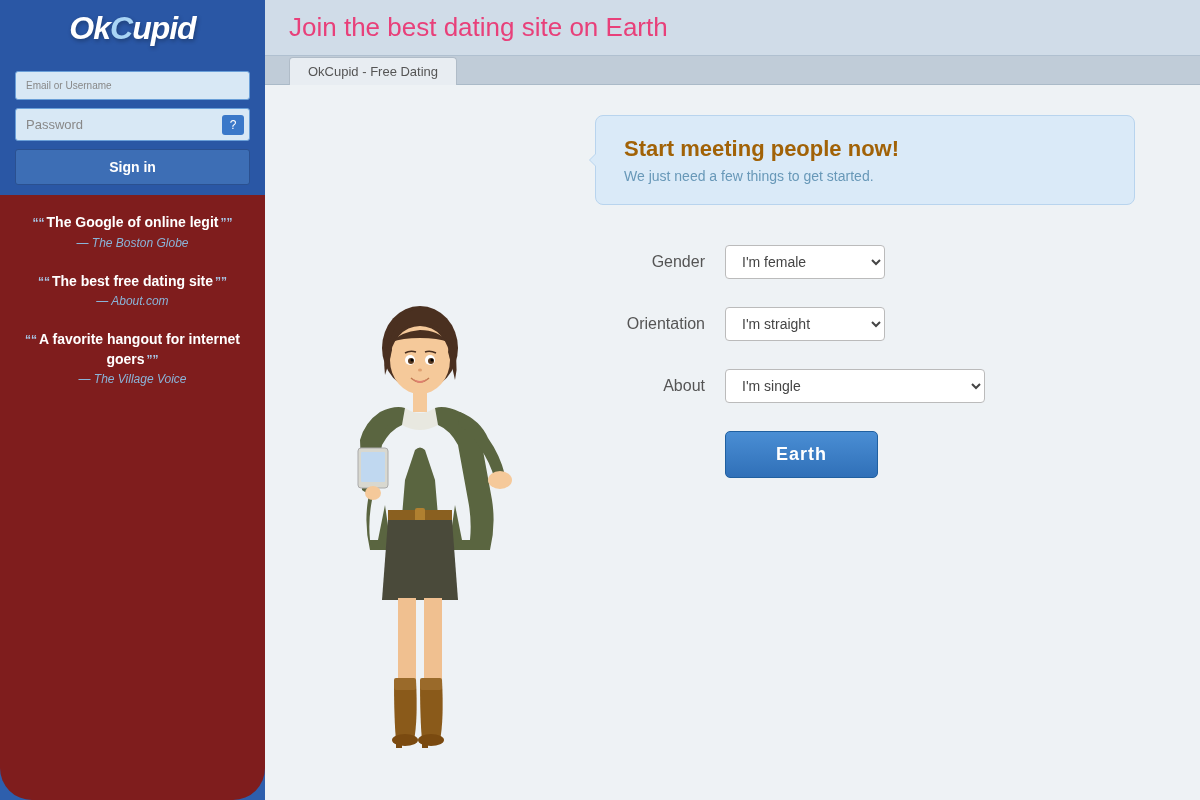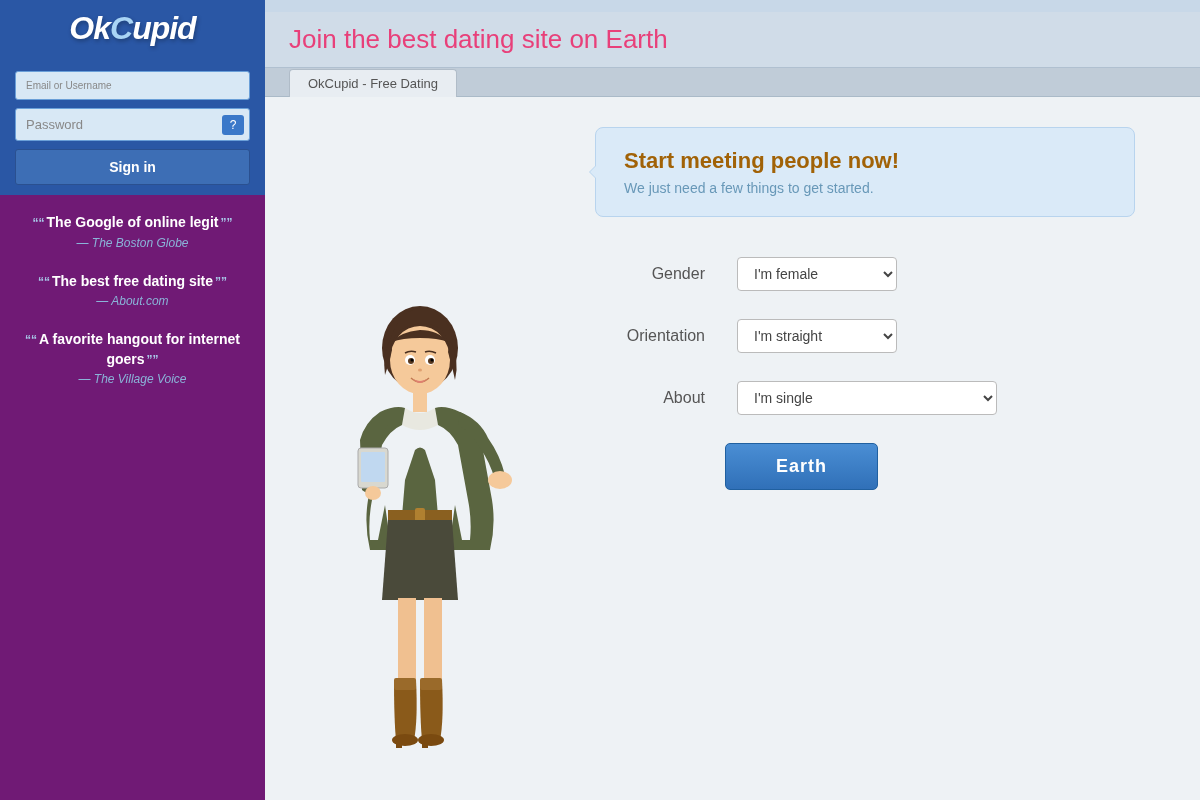--- a/index.html
+++ b/index.html
@@ -9,25 +9,26 @@
       width: 1200px;
       height: 800px;
       overflow: hidden;
       display: flex;
     }
 
     
     #sidebar {
       width: 265px;
       min-width: 265px;
-      background: #701a75;
+      background: #7f1d1d;
       display: flex;
       flex-direction: column;
       align-items: center;
       padding: 0;
+      border-radius: 32px;
     }
 
     #logo-area {
       width: 100%;
       background: #2a57a5;
       padding: 10px 15px 14px;
       display: flex;
       justify-content: center;
     }
 
@@ -134,21 +135,20 @@
       flex: 1;
       display: flex;
       flex-direction: column;
       background: #c8d8e8;
     }
 
     #top-header {
       background: #d0dce8;
       padding: 12px 24px 12px;
       border-bottom: 1px solid #b0c0d0;
-      margin-top: 12px;
     }
 
     .page-headline {
       font-size: 26px;
       color: #e8407a;
       font-weight: normal;
     }
 
     #browser-tab-bar {
       background: #c0ccd8;
@@ -238,21 +238,20 @@
     }
     .bubble-subtitle {
       font-size: 14px;
       color: #6898b8;
     }
 
     .form-row {
       display: flex;
       align-items: center;
       margin-bottom: 28px;
-      gap: 12px;
     }
 
     .form-label {
       width: 130px;
       text-align: right;
       padding-right: 20px;
       font-size: 16px;
       color: #555;
       font-weight: normal;
     }

